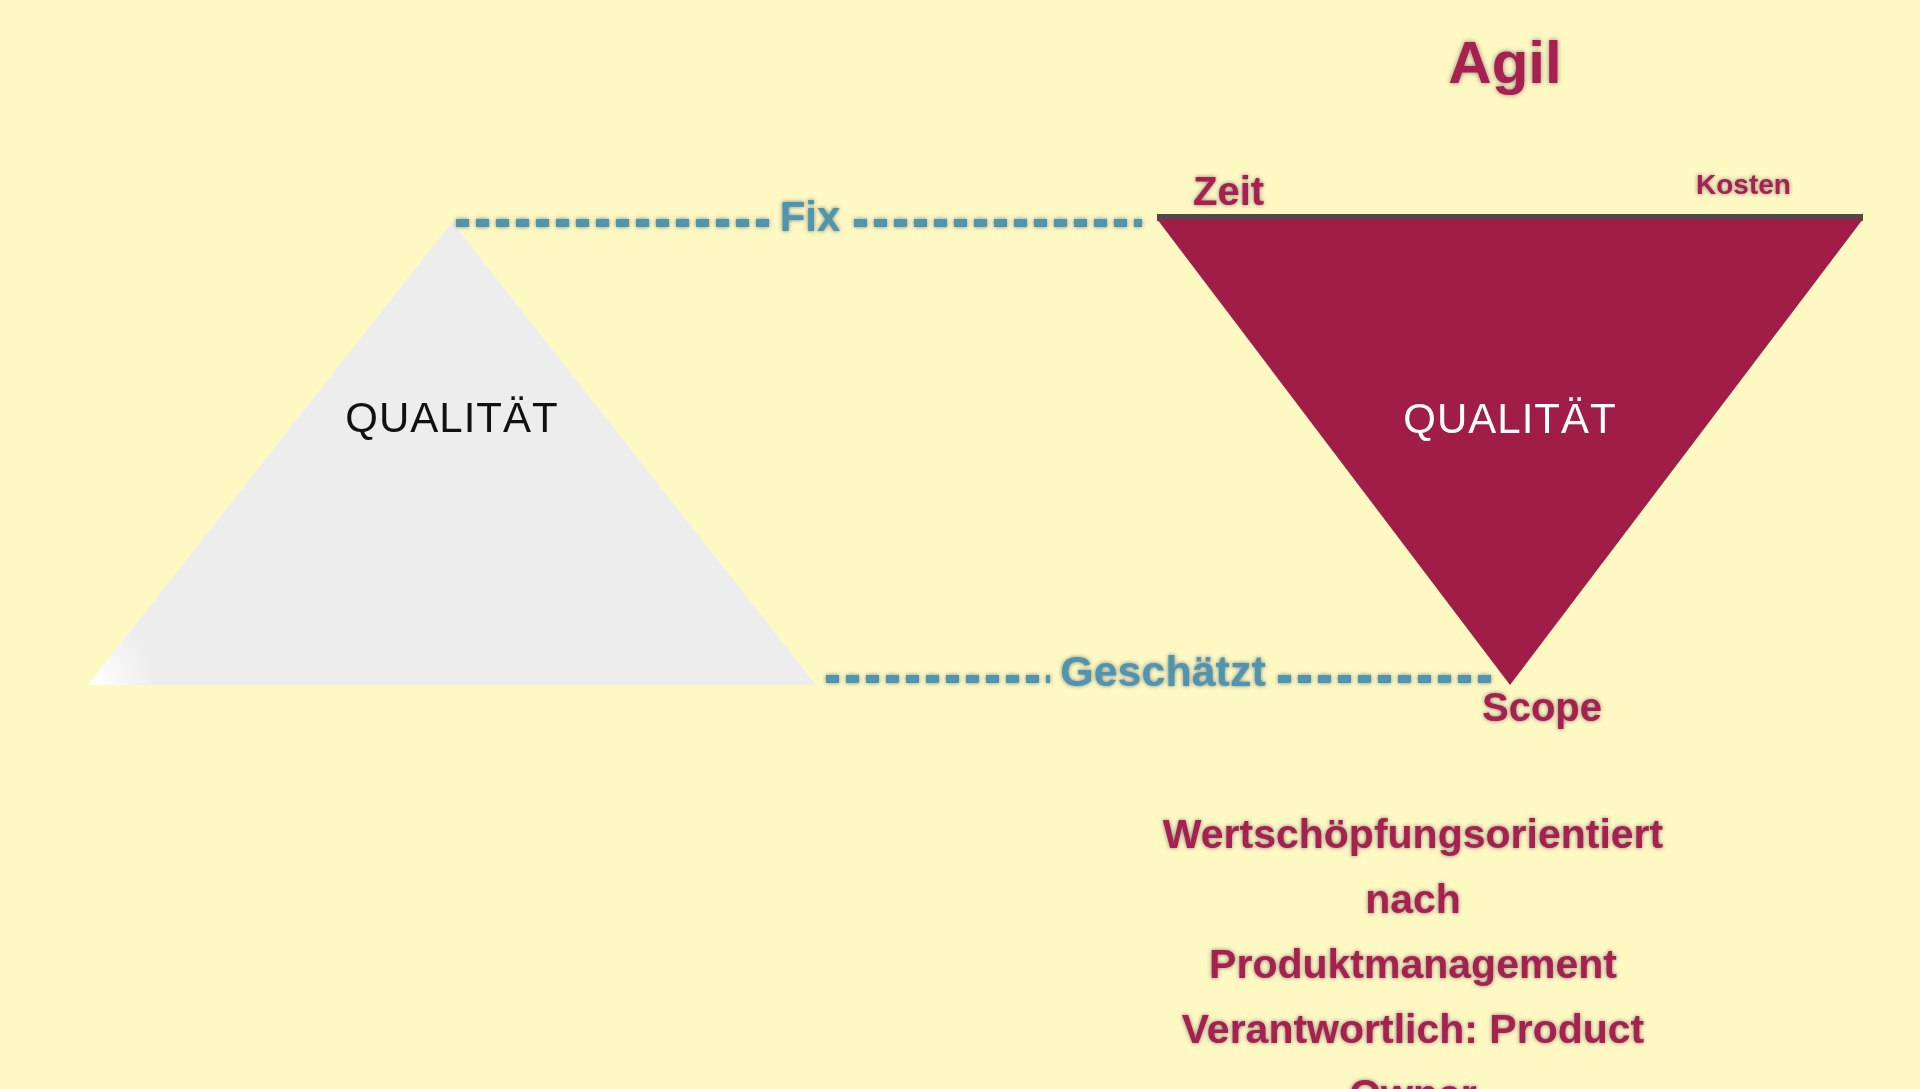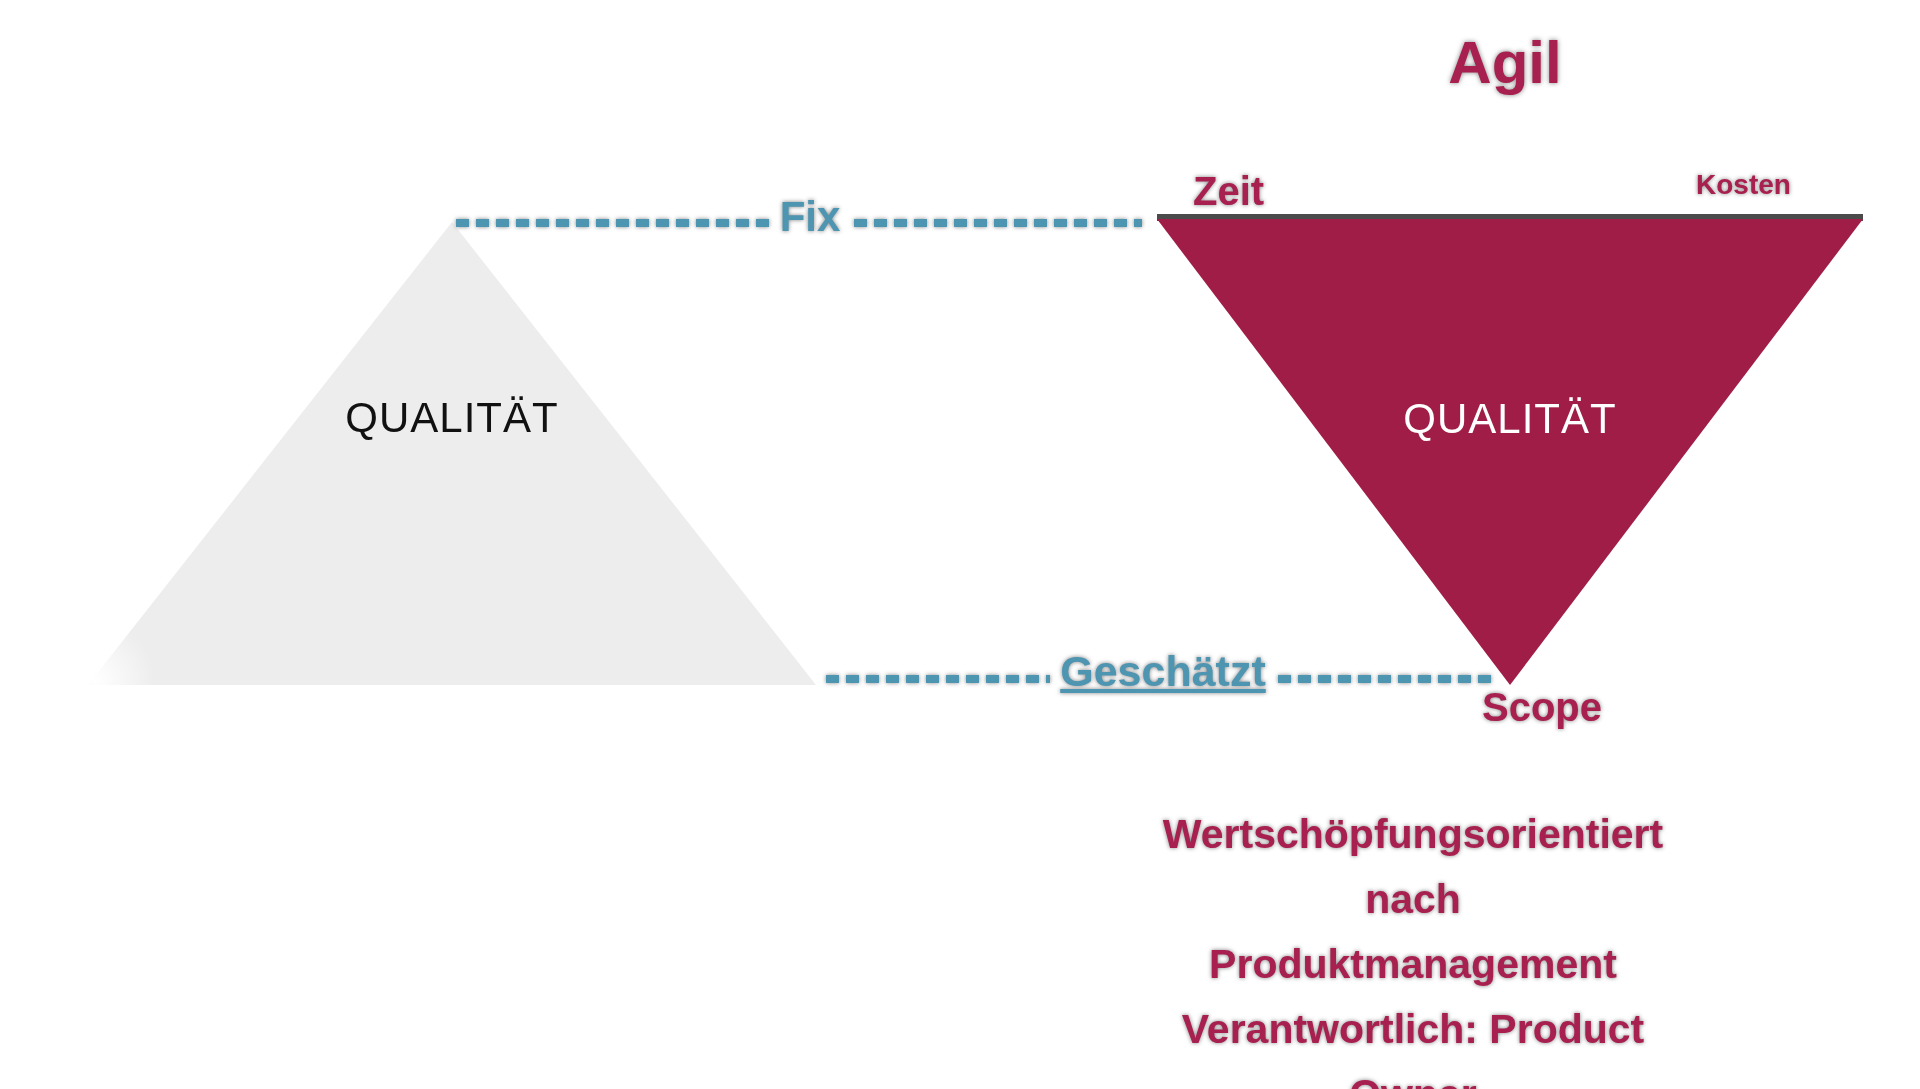--- a/index.html
+++ b/index.html
@@ -4,21 +4,21 @@
 <style>
   html, body {
     margin: 0;
     padding: 0;
     background: #000000;
   }
   .canvas {
     position: relative;
     width: 1920px;
     height: 1089px;
-    background: #ffffff;
+    background: #fef9c3;
     overflow: hidden;
     font-family: "Liberation Sans", sans-serif;
   }
 
   
   .tri-left {
     position: absolute;
     left: 88px; top: 222px;
     width: 728px; height: 463px;
     background: radial-gradient(circle at 1% 99%, #ffffff 0%, #ededed 7%);
@@ -66,21 +66,21 @@
     position: absolute;
     font-weight: bold;
     line-height: 1.08;
     text-shadow: 0 0 4px rgba(115,115,115,0.9);
     white-space: nowrap;
   }
   .label.blue   { color: #4E95B1; }
   .label.maroon { color: #A7204F; margin-left: 36px; }
 
   .fix        { left: 760px;  top: 194px; width: 100px; text-align: center; font-size: 42px; }
-  .geschaetzt { left: 1048px; top: 648px; width: 230px; text-align: center; font-size: 43px; text-decoration: underline; }
+  .geschaetzt { left: 1048px; top: 648px; width: 230px; text-align: center; font-size: 43px; }
   .zeit       { left: 1157px; top: 170px; font-size: 40px; }
   .kosten     { left: 1660px; top: 170px; width: 202px; text-align: left; font-size: 28px; }
   .scope      { left: 1446px; top: 686px; font-size: 40px; }
 
   .title {
     position: absolute;
     left: 1400px; top: 28px;
     width: 210px;
     text-align: center;
     font-size: 60px;

